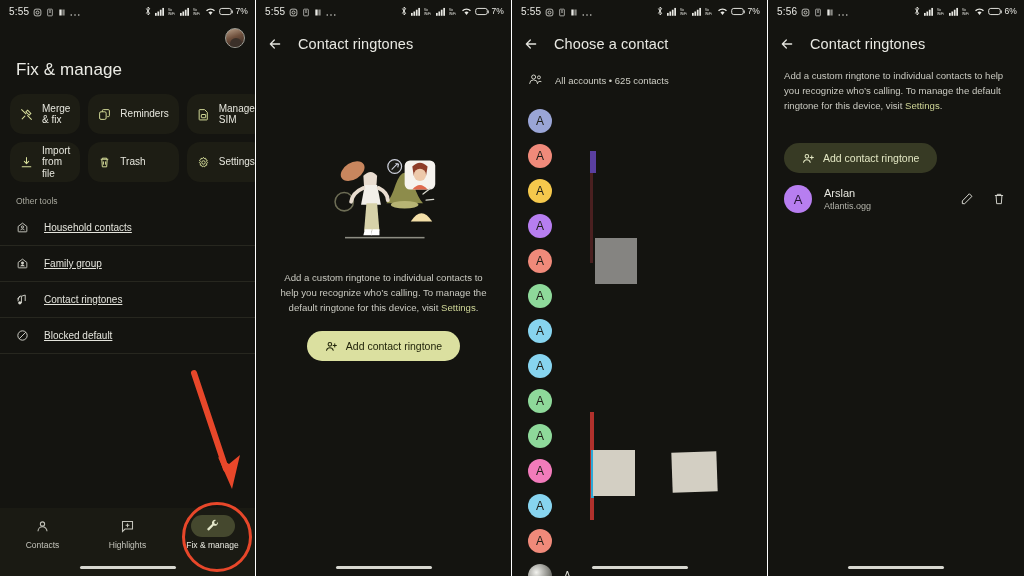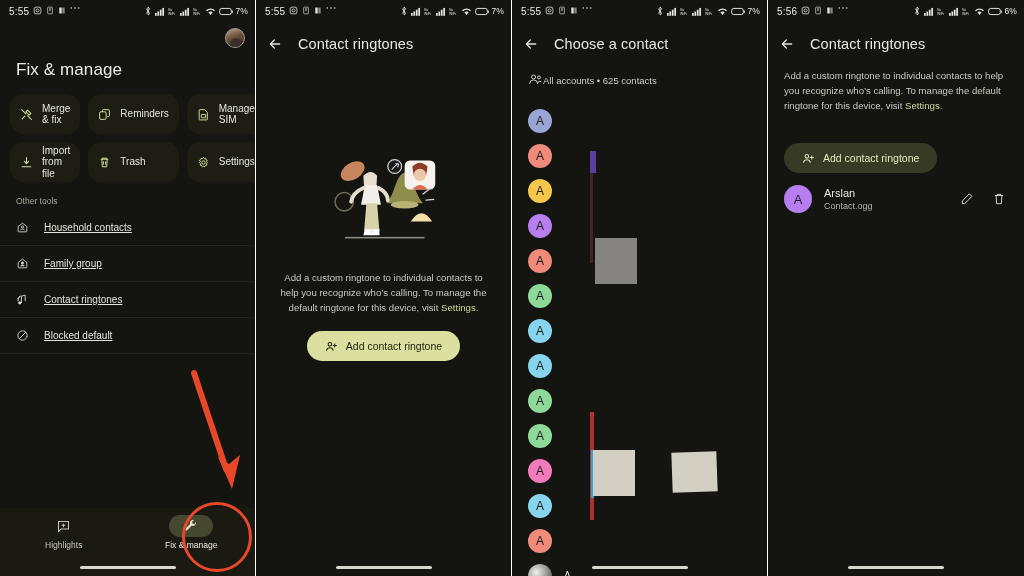--- a/index.html
+++ b/index.html
@@ -26,21 +26,21 @@
   
   .statusbar {
     height: 22px;
     display: flex; align-items: center;
     justify-content: space-between;
     padding: 0 7px 0 9px;
     color: #e9e9e4;
     font-size: 9.5px;
     letter-spacing: .1px;
   }
-  .sb-left { display: flex; align-items: flex-start; gap: 4px; }
+  .sb-left { display: flex; align-items: flex-end; gap: 4px; }
   .sb-right { display: flex; align-items: center; gap: 3px; }
   .sb-time { font-size: 10px; font-weight: 500; letter-spacing: .2px; }
   .sb-ico { display: inline-block; line-height: 0; }
   .sb-ico svg { display: block; }
   .sb-batt-txt { font-size: 8.5px; margin-left: -1px; }
 
   
   .appbar {
     display: flex; align-items: center;
     height: 44px; padding: 0 8px;
@@ -160,21 +160,21 @@
     border-radius: 16px; height: 30px; padding: 0 18px;
     font-size: 10.5px;
   }
   .pill-btn .ico { line-height: 0; }
   .pill-btn-outline {
     background: #373a24; color: #e2e6c2;
   }
 
   
   .acct-row {
-    display: flex; align-items: center; gap: 0;
+    display: flex; align-items: center; gap: 12px;
     padding: 6px 16px 10px 16px;
     color: #cfcfc6; font-size: 9.5px;
   }
   .contact-list { padding-top: 4px; }
   .contact-row {
     display: flex; align-items: center; gap: 12px;
     height: 35px; padding: 0 16px;
   }
   .av {
     width: 24px; height: 24px; border-radius: 50%;
@@ -383,20 +383,29 @@
         <span>Blocked default</span>
       </div>
     </div>
 
     <svg class="arrow-svg" style="left:180px; top:365px;" width="80" height="140" viewBox="0 0 80 140">
       <path d="M14 8 L46 104" stroke="#e8472a" stroke-width="6" stroke-linecap="round" fill="none"></path>
       <path d="M38 92 L52 124 L60 90 L49 99 Z" fill="#e8472a"></path>
     </svg>
 
     <div class="bottomnav">
+      <div class="navitem">
+        <div class="navpill">
+          <span><svg width="15" height="15" viewBox="0 0 24 24" fill="none" stroke="#c3c3ba" stroke-width="1.7">
+                <circle cx="12" cy="8" r="3.4"></circle>
+                <path d="M4.8 19.5a7.2 7.2 0 0114.4 0"></path>
+              </svg></span>
+        </div>
+        <div class="navlabel">Contacts</div>
+      </div>
       <div class="navitem">
         <div class="navpill">
           <span><svg width="15" height="15" viewBox="0 0 24 24" fill="none" stroke="#c3c3ba" stroke-width="1.7">
                 <path d="M4 4h16v12H8l-4 4z"></path>
                 <path d="M12 7v6M9 10h6"></path>
               </svg></span>
         </div>
         <div class="navlabel">Highlights</div>
       </div>
       <div class="navitem active">
@@ -846,21 +855,21 @@
         <span>Add contact ringtone</span>
       </div>
     </div>
 
     <div class="ring-row">
       <div class="ring-av">
           <span>A</span>
         </div>
       <div class="ring-meta">
         <div class="ring-name">Arslan</div>
-        <div class="ring-file">Contact.ogg</div>
+        <div class="ring-file">Atlantis.ogg</div>
       </div>
       <div class="ring-act">
         <span><svg width="14" height="14" viewBox="0 0 24 24" fill="none" stroke="currentColor" stroke-width="1.7" stroke-linecap="round" stroke-linejoin="round">
               <path d="M16.5 3.5l4 4L8 20H4v-4z"></path>
             </svg></span>
         <span><svg width="14" height="14" viewBox="0 0 24 24" fill="none" stroke="currentColor" stroke-width="1.6">
               <path d="M5 6h14M9 6V4h6v2M7 6l1 14h8l1-14"></path>
             </svg></span>
       </div>
     </div>

